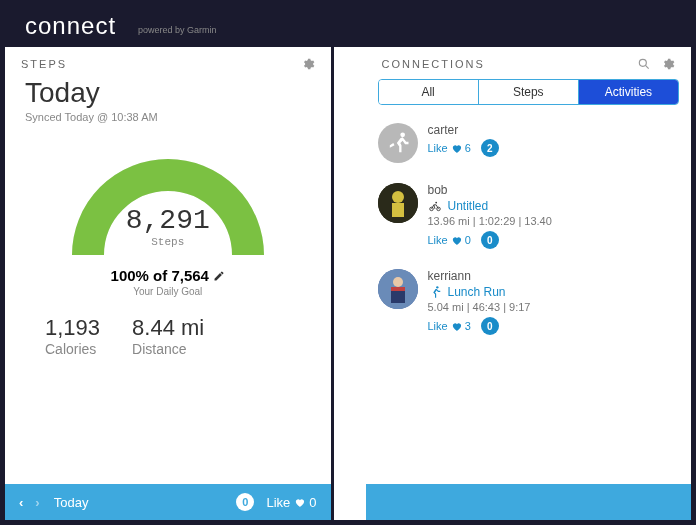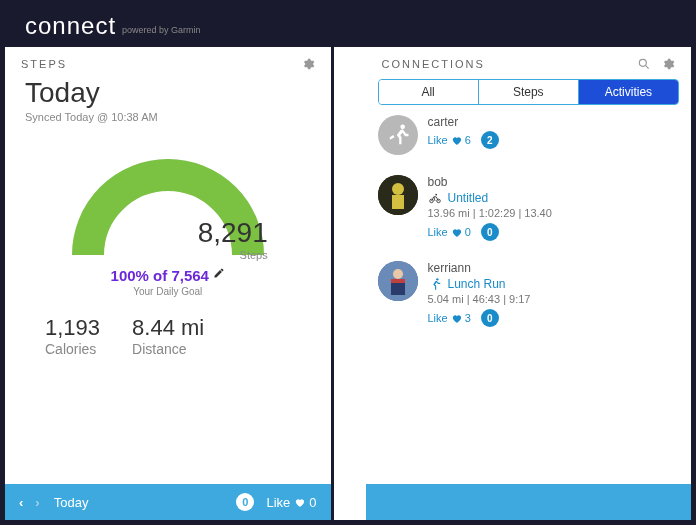--- a/index.html
+++ b/index.html
@@ -1,48 +1,48 @@
 <!DOCTYPE html>
 <html><head>
 <meta charset="utf-8">
 <style>
 * { box-sizing: border-box; margin: 0; padding: 0; }
 body { font-family: -apple-system, "Segoe UI", Arial, sans-serif; background: #fff; }
 .frame { width: 696px; height: 525px; border: 5px solid #1a1a2e; background: #fff; position: relative; }
-.header { height: 42px; background: #1a1a2e; color: #fff; display: flex; align-items: center; padding-left: 20px; }
+.header { height: 42px; background: #1a1a2e; color: #fff; display: flex; align-items: center; padding-left: 20px; gap: 16px; }
 .logo { font-size: 24px; font-weight: 300; letter-spacing: 1px; color: #fff; }
 .logo-sub { font-size: 9px; color: #888; margin-left: 6px; margin-top: 8px; }
 .content { display: flex; height: calc(100% - 42px); gap: 32px; }
 .panel { flex: 1; background: #fff; display: flex; flex-direction: column; position: relative; }
 .panel.left { border-right: 3px solid #1a1a2e; }
 .panel-header { padding: 10px 16px 6px; display: flex; justify-content: space-between; align-items: center; }
 .panel-title { font-size: 11px; letter-spacing: 2px; color: #666; font-weight: 400; }
 .gear { width: 14px; height: 14px; color: #999; cursor: pointer; }
 .search { width: 14px; height: 14px; color: #999; cursor: pointer; margin-right: 10px; }
 .hdr-icons { display: flex; align-items: center; }
 .today-block { padding: 0 20px 0 20px; }
 .today-title { font-size: 28px; font-weight: 300; color: #333; }
 .synced { font-size: 11px; color: #888; margin-top: 2px; }
 .gauge-wrap { display: flex; flex-direction: column; align-items: center; margin-top: 22px; }
 .gauge { position: relative; width: 200px; height: 120px; }
 .gauge svg { width: 200px; height: 120px; }
-.gauge-center { position: absolute; width: 100%; top: 72px; text-align: right; }
+.gauge-center { position: absolute; width: 100%; top: 60px; text-align: center; font-family: Liberation Mono, monospace; }
 .gauge-number { font-size: 28px; color: #333; font-weight: 400; }
 .gauge-label { font-size: 11px; color: #888; }
-.goal-line { font-size: 15px; font-weight: 700; color: #6d28d9; margin-top: 2px; display: flex; gap: 4px; }
+.goal-line { font-size: 15px; font-weight: 700; color: #000000; margin-top: 2px; display: flex; align-items: center; gap: 4px; }
 .goal-sub { font-size: 10px; color: #888; margin-top: 2px; }
 .stats-row { display: flex; padding: 18px 20px 0 20px; gap: 32px; margin-left: 20px; }
 .stat-num { font-size: 22px; color: #333; font-weight: 400; }
 .stat-lab { font-size: 14px; color: #888; }
 .footer-bar { position: absolute; bottom: 0; left: 0; right: 0; height: 36px; background: #3ea9de; color: #fff; display: flex; align-items: center; padding: 0 14px; font-size: 13px; }
 .fb-arrows { display: flex; gap: 12px; margin-right: 14px; }
 .fb-arrow { cursor: pointer; font-weight: bold; }
 .fb-badge { background: #fff; color: #3ea9de; border-radius: 10px; width: 18px; height: 18px; display: inline-flex; align-items: center; justify-content: center; font-size: 11px; font-weight: bold; margin-left: auto; margin-right: 12px; }
 .fb-like { display: flex; align-items: center; gap: 4px; }
-.tabs { display: flex; margin: 2px 12px 2px; border: 1px solid #3ea9de; border-radius: 4px; overflow: hidden; }
+.tabs { display: flex; margin: 2px 12px 10px; border: 1px solid #3ea9de; border-radius: 4px; overflow: hidden; }
 .tab { flex: 1; text-align: center; padding: 5px 0; font-size: 12px; cursor: pointer; color: #333; background: #fff; }
 .tab + .tab { border-left: 1px solid #3ea9de; }
 .tab.active { background: #1d4ed8; color: #fff; }
 .feed { flex: 1; overflow: hidden; padding: 0 12px; }
 .feed-item { display: flex; gap: 10px; padding: 8px 0 12px; }
 .avatar { width: 40px; height: 40px; border-radius: 50%; background: #ccc; display: flex; align-items: center; justify-content: center; color: #fff; flex-shrink: 0; overflow: hidden; position: relative; }
 .avatar.runner { background: #b8b8b8; }
 .avatar.bob { background: #2a2a1a; }
 .avatar.kerri { background: #4a6ba8; }
 .feed-body { flex: 1; font-size: 12px; color: #555; }

